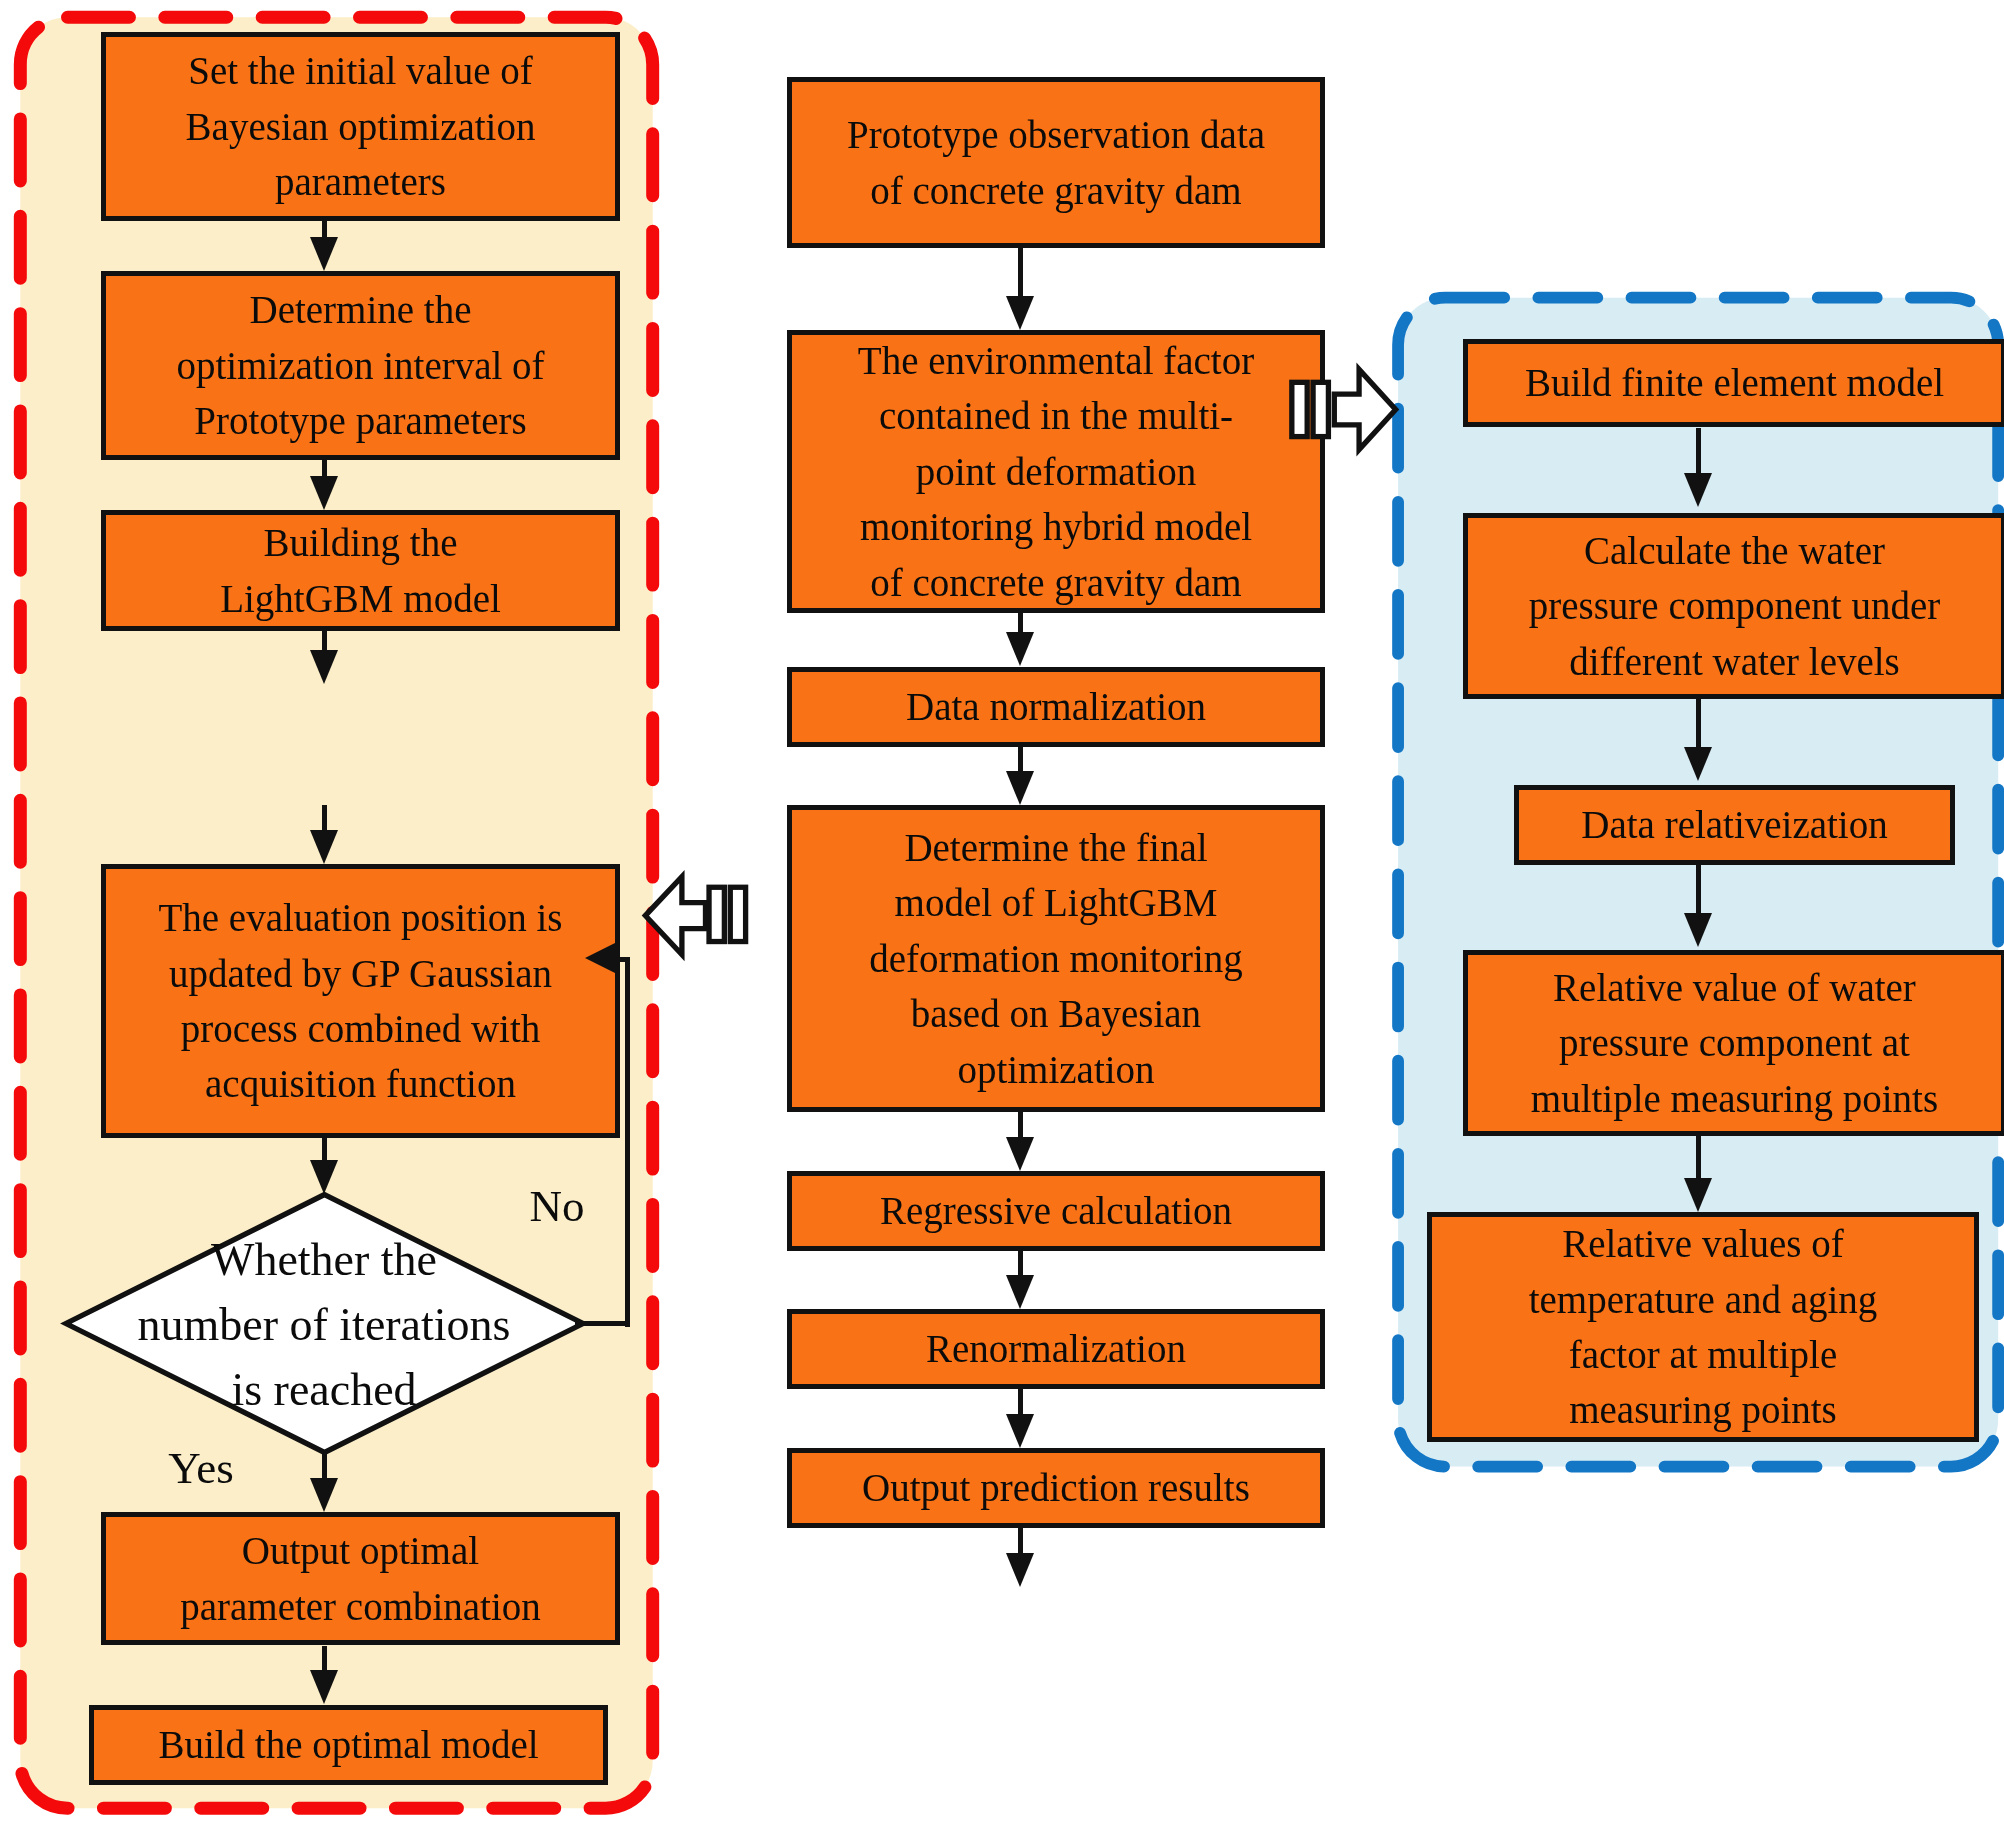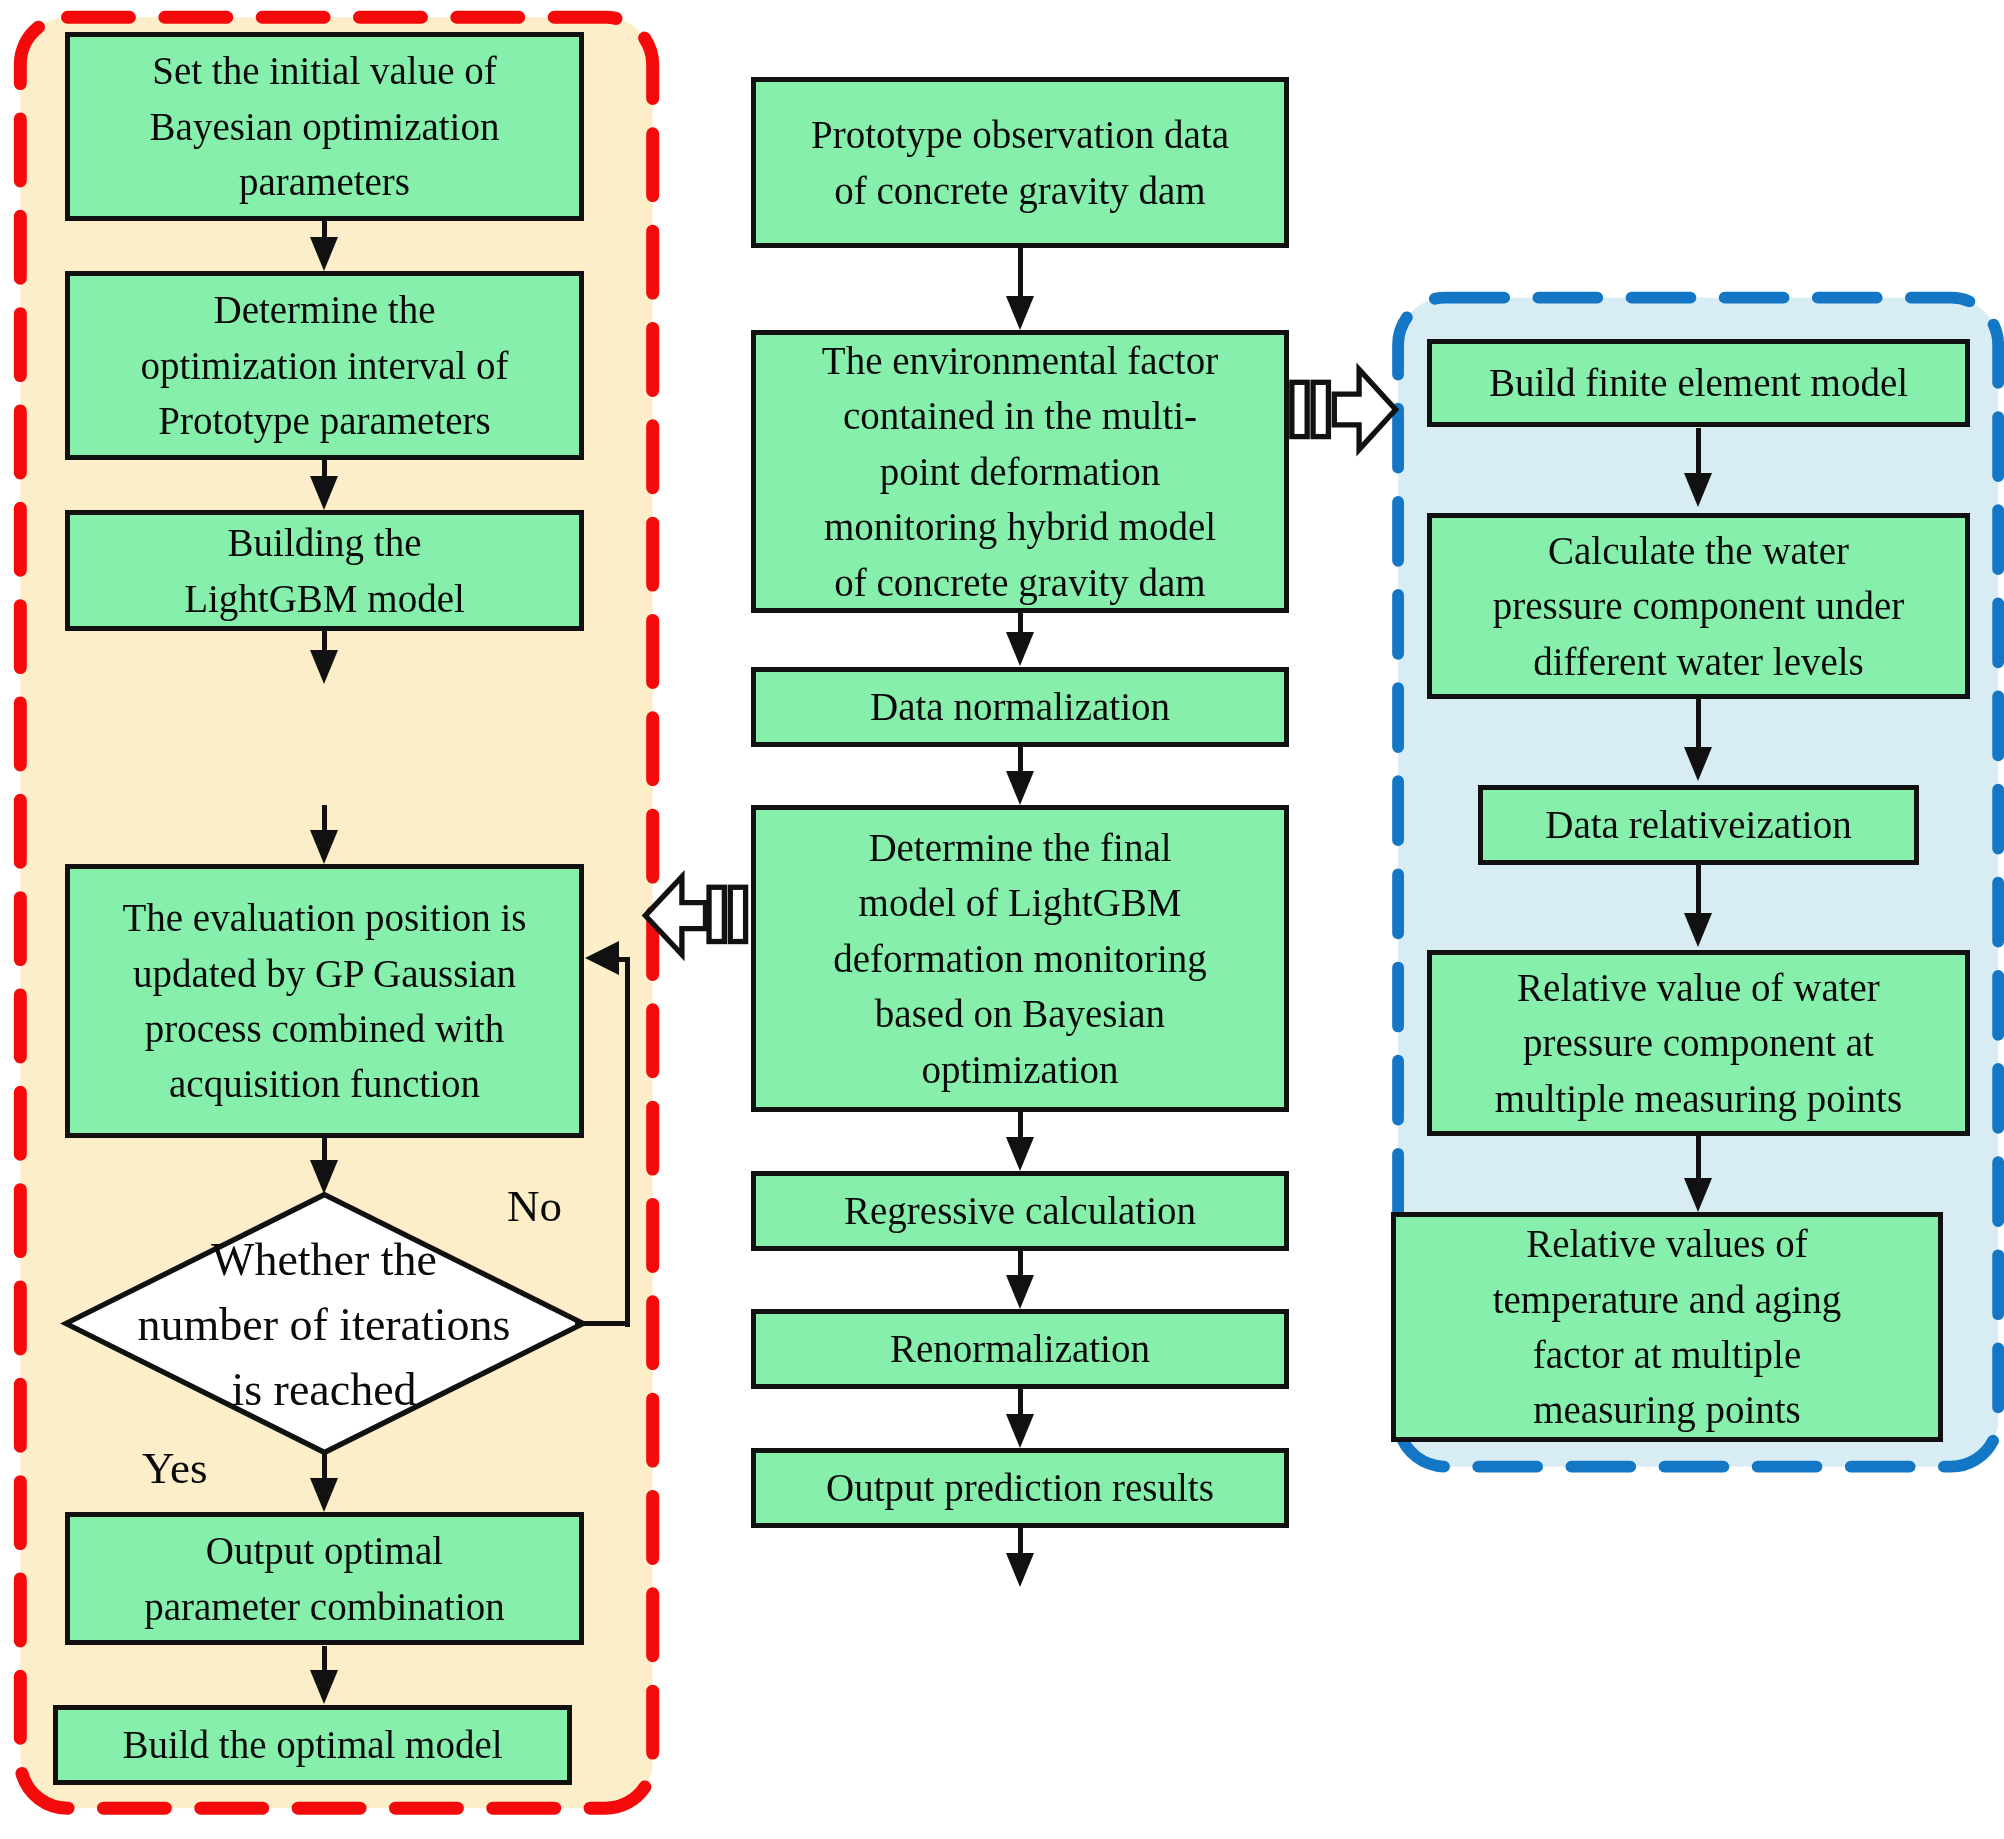--- a/index.html
+++ b/index.html
@@ -7,44 +7,45 @@
     position:relative;
     width:2005px;height:1840px;
     background:#ffffff;
     font-family:"Liberation Serif","DejaVu Serif",serif;
     color:#0b0b0b;
     overflow:hidden;
   }
   svg{position:absolute;overflow:visible;}
   .box{
     position:absolute;
-    background:#86efac;
+    background:#f97316;
     border:5.3px solid #111111;
     display:flex;align-items:center;justify-content:center;
     text-align:center;
     white-space:pre-line;
     font-size:39px;line-height:1.42;
     box-sizing:border-box;
+    margin-left:36px;
   }
   .rounded{border-radius:50px;}
   .aline{position:absolute;width:5.3px;background:#111111;}
   .ahead{position:absolute;width:0;height:0;
     border-left:14.7px solid transparent;border-right:14.7px solid transparent;
     border-top:34px solid #111111;}
   .lhead{position:absolute;width:0;height:0;
     border-top:17.7px solid transparent;border-bottom:17.7px solid transparent;
     border-right:34px solid #111111;}
   .hline{position:absolute;height:5.3px;background:#111111;}
   .vline{position:absolute;width:5.3px;background:#111111;}
   .dtext{
     position:absolute;display:flex;align-items:center;justify-content:center;
     text-align:center;white-space:pre-line;font-size:46px;line-height:1.42;
   }
   .label{
-    position:absolute;font-size:45px;text-align:left;
+    position:absolute;font-size:45px;text-align:center;
   }
 </style>
 </head>
 <body>
 
 <div id="canvas">
 
   <svg style="left:11.8px;top:8.8px" width="649" height="1811" viewBox="0 0 1100 3070">
     <rect x="14" y="14" width="1072" height="3036" rx="80" stroke-width="22" stroke-dasharray="105 60" stroke-linecap="round" fill="#fbeec8" stroke="#f40a0a"></rect>
   </svg>

